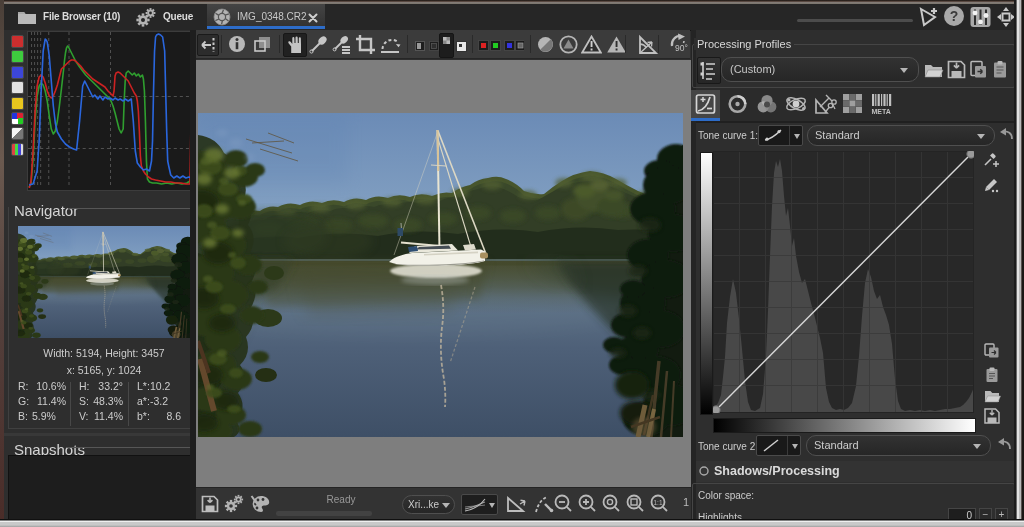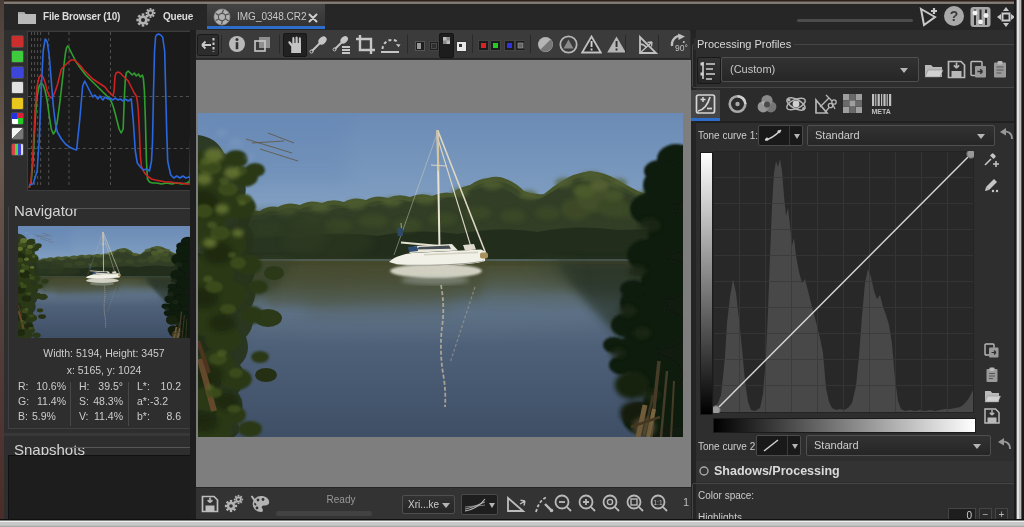--- a/index.html
+++ b/index.html
@@ -27,21 +27,21 @@
 #snapbox{left:4px;top:425px;width:182px;height:64px;background:#1d1d1d;border:1px solid #111;}
 
 #toolbar{left:193px;top:30px;width:497px;height:28px;background:#3b3b3b;border-bottom:1px solid #262626;}
 #imgarea{left:196px;top:60px;width:495px;height:427px;background:#7e7e7e;}
 #csep{left:190px;top:30px;width:6px;height:489px;background:#1e1e1e;}
 #csep2{left:691px;top:30px;width:5px;height:489px;background:#242424;}
 #photo{left:2px;top:53px;width:485px;height:324px;}
 #botbar{left:196px;top:487px;width:495px;height:32px;background:#333333;border-top:1px solid #242424;box-sizing:border-box;}
 
 #rightpanel{left:696px;top:30px;width:318px;height:489px;background:#2e2e2e;font-size:11px;}
-.combo{position:absolute;background:linear-gradient(#323232,#262626);border:1px solid #4f4f4f;border-radius:2px;box-sizing:border-box;color:#cccccc;}
+.combo{position:absolute;background:linear-gradient(#323232,#262626);border:1px solid #4f4f4f;border-radius:10px;box-sizing:border-box;color:#cccccc;}
 .arrow{position:absolute;width:0;height:0;border-left:4px solid transparent;border-right:4px solid transparent;border-top:5px solid #b5b5b5;}
 </style>
 </head>
 <body>
 <div id="win">
   <svg width="0" height="0" style="position:absolute">
     <defs>
       <linearGradient id="sky" x1="0" y1="0" x2="0" y2="1">
         <stop offset="0" stop-color="#6b8bb6"></stop>
         <stop offset="0.55" stop-color="#7f9dc0"></stop>
@@ -430,27 +430,27 @@
     <span class="ntxt" style="top:334px">x: 5165, y: 1024</span>
     <div class="abs" style="left:66px;top:352px;width:1px;height:44px;background:#484848"></div>
     <div class="abs" style="left:124px;top:352px;width:1px;height:44px;background:#484848"></div>
     <span class="nv" style="left:14px;top:350px">R:</span>
       <span class="nv" style="left:28px;top:350px;width:34px;text-align:right">10.6%</span>
     <span class="nv" style="left:14px;top:365px">G:</span>
       <span class="nv" style="left:28px;top:365px;width:34px;text-align:right">11.4%</span>
     <span class="nv" style="left:14px;top:380px">B:</span>
       <span class="nv" style="left:28px;top:380px;width:34px;text-align:left">5.9%</span>
     <span class="nv" style="left:75px;top:350px">H:</span>
-      <span class="nv" style="left:85px;top:350px;width:34px;text-align:right">39.5°</span>
+      <span class="nv" style="left:85px;top:350px;width:34px;text-align:right">33.2°</span>
     <span class="nv" style="left:75px;top:365px">S:</span>
       <span class="nv" style="left:85px;top:365px;width:34px;text-align:right">48.3%</span>
     <span class="nv" style="left:75px;top:380px">V:</span>
       <span class="nv" style="left:85px;top:380px;width:34px;text-align:right">11.4%</span>
     <span class="nv" style="left:133px;top:350px">L*:</span>
-      <span class="nv" style="left:146px;top:350px;width:31px;text-align:right">10.2</span>
+      <span class="nv" style="left:146px;top:350px;width:31px;">10.2</span>
     <span class="nv" style="left:133px;top:365px">a*:</span>
       <span class="nv" style="left:146px;top:365px;width:31px;text-align:left">-3.2</span>
     <span class="nv" style="left:133px;top:380px">b*:</span>
       <span class="nv" style="left:146px;top:380px;width:31px;text-align:right">8.6</span>
 
     <div class="abs" style="left:0px;top:403px;width:189px;height:3px;background:#383838"></div>
     <span class="abs lbl" style="left:10px;top:411px">Snapshots</span>
     <div class="abs" style="left:62px;top:417px;width:125px;height:1px;background:#565656"></div>
     <div class="abs" id="snapbox"></div>
   </div>

